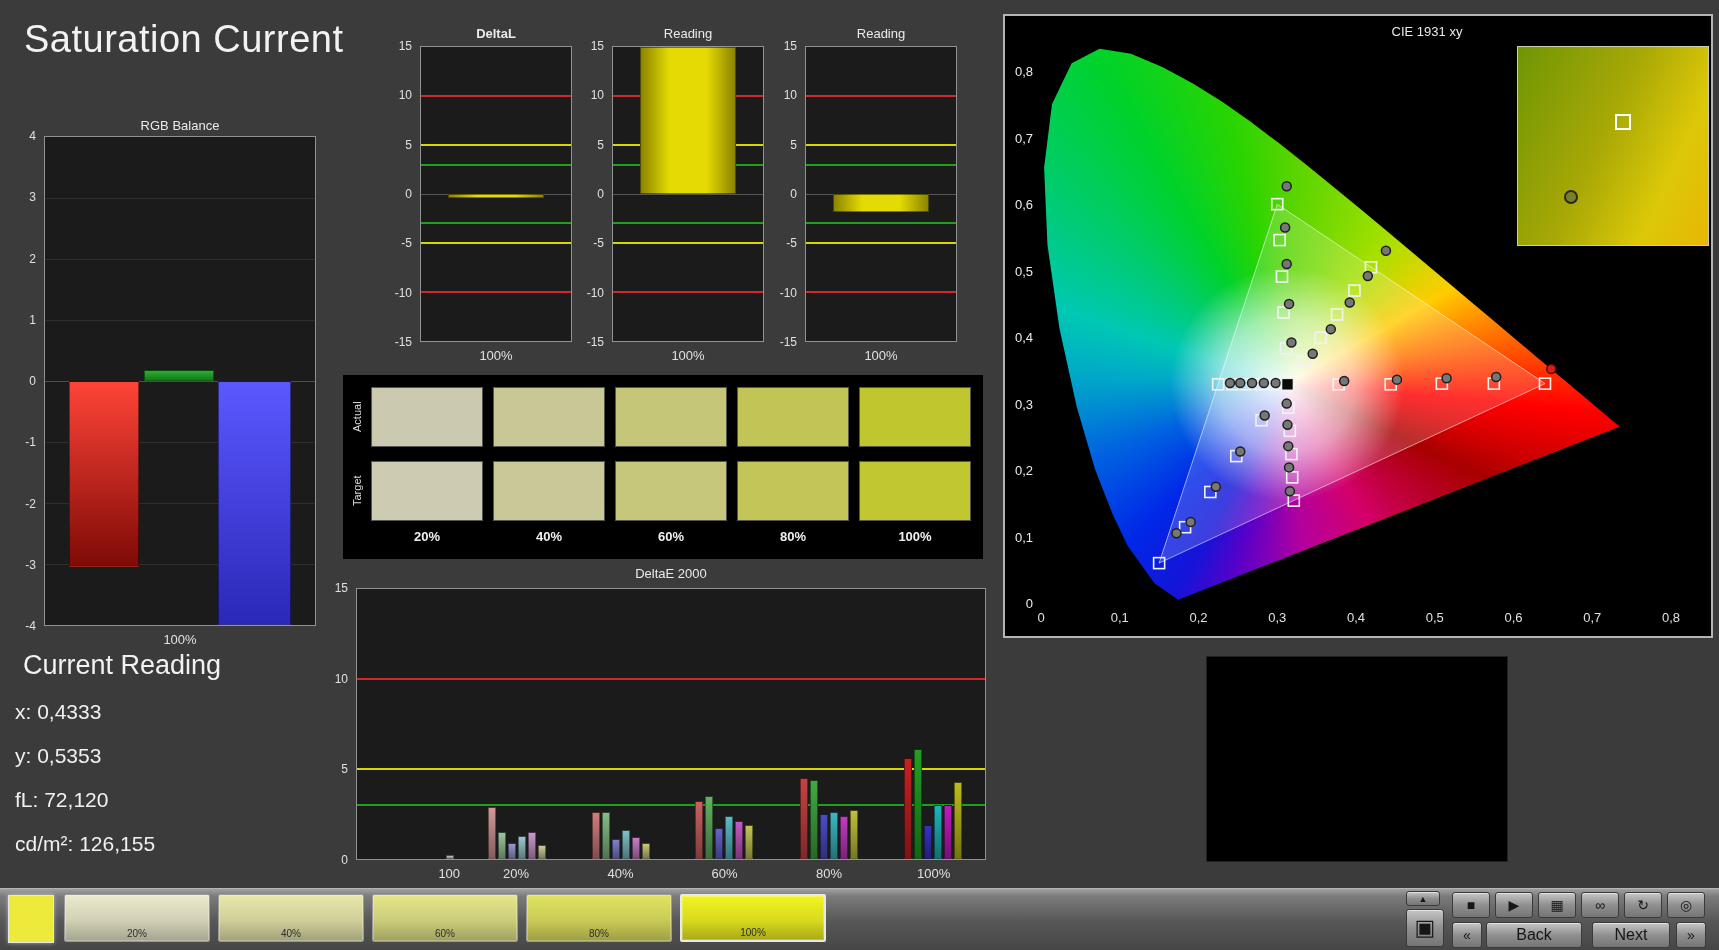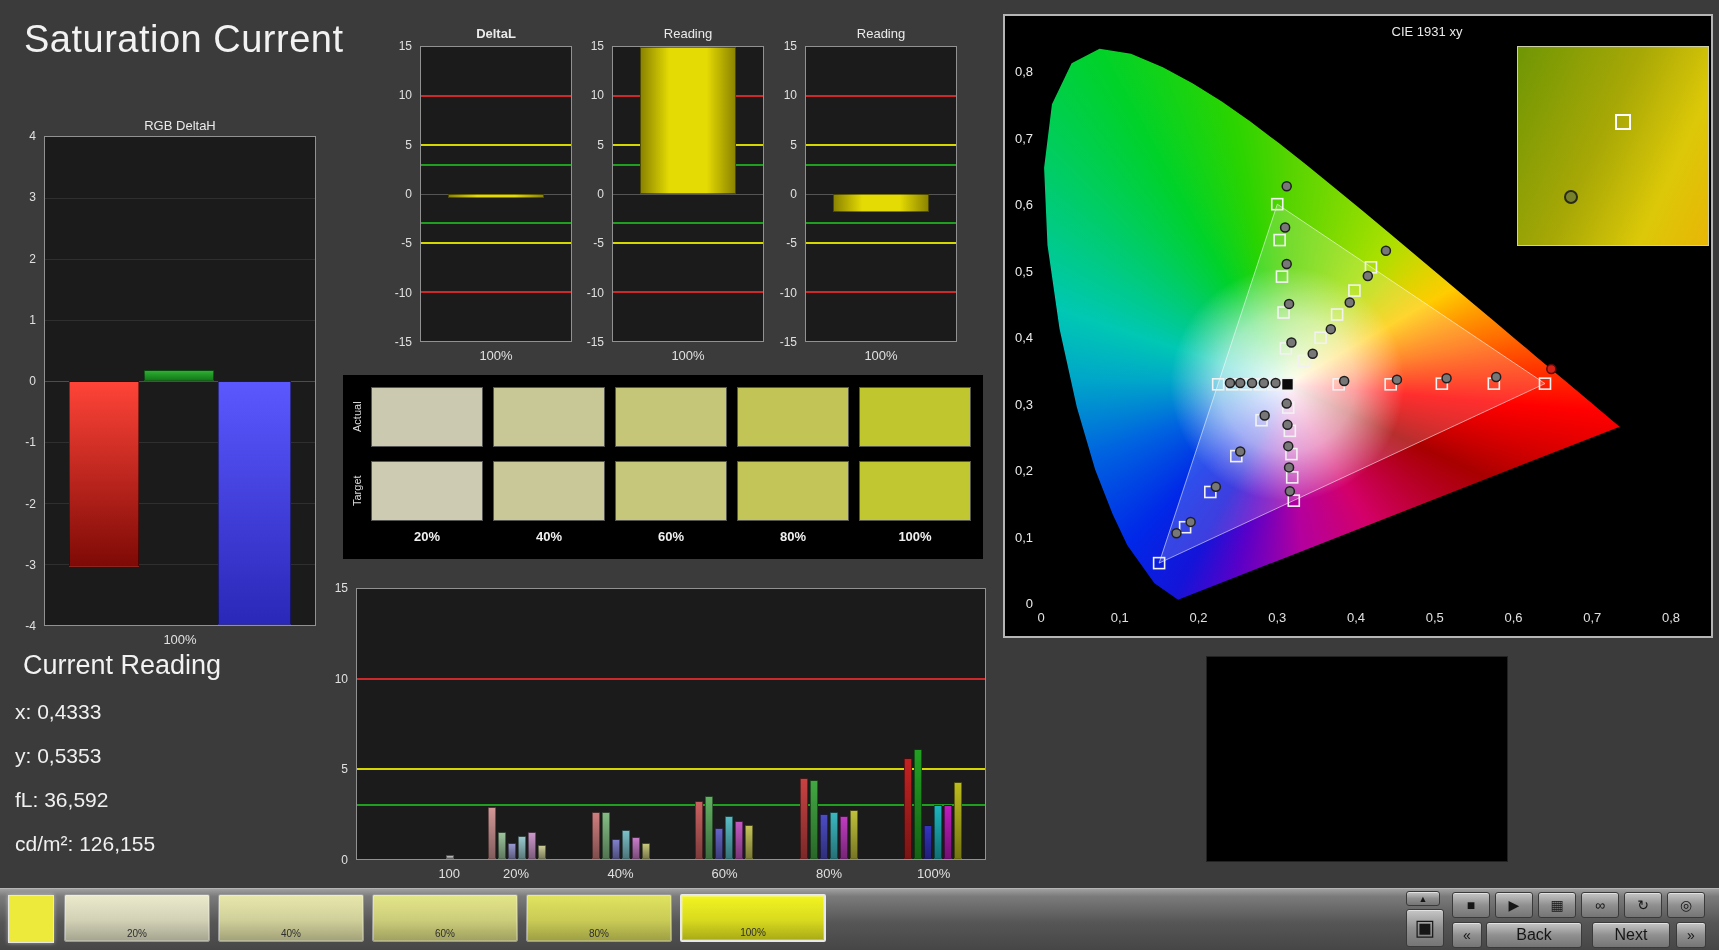--- a/index.html
+++ b/index.html
@@ -51,21 +51,21 @@
     border-radius:3px;color:#161616;display:flex;align-items:center;justify-content:center;font-size:14px;
     box-shadow:inset 0 1px 0 rgba(255,255,255,.5)}
   .tb-text{font-size:16px}
 </style>
 </head>
 <body>
 
 <div class="page-title">Saturation Current</div>
 
 <div class="chart" style="left:10px;top:108px;width:330px;height:548px;">
-  <div class="chart-title" style="left:34px;top:10px;width:272px;">RGB DeltaH</div>
+  <div class="chart-title" style="left:34px;top:10px;width:272px;">RGB Balance</div>
   <div class="plot" id="rgbPlot" style="left:34px;top:28px;width:272px;height:490px;">
       <div class="gridline" style="top: 12.5%;"></div>
       <div class="gridline" style="top: 25%;"></div>
       <div class="gridline" style="top: 37.5%;"></div>
       <div class="gridline" style="top: 50%; background: rgb(77, 77, 77);"></div>
       <div class="gridline" style="top: 62.5%;"></div>
       <div class="gridline" style="top: 75%;"></div>
       <div class="gridline" style="top: 87.5%;"></div>
       <div class="vbar" style="left: 9%; width: 26%; top: 50%; height: 38.125%; background: linear-gradient(rgb(255, 68, 56), rgb(126, 10, 6));"></div>
       <div class="vbar" style="left: 36.5%; width: 26%; top: 47.75%; height: 2.25%; background: linear-gradient(rgb(47, 174, 51), rgb(17, 122, 23));"></div>
@@ -169,20 +169,21 @@
     <div class="swatch-cell" style="left: 394px; top: 86px; width: 112px; height: 60px; background: rgb(195, 197, 88);"></div>
     <div class="swatch-cell" style="left: 516px; top: 86px; width: 112px; height: 60px; background: rgb(193, 199, 49);"></div>
     <div class="swatch-col-label" style="left: 28px; top: 154px; width: 112px;">20%</div>
     <div class="swatch-col-label" style="left: 150px; top: 154px; width: 112px;">40%</div>
     <div class="swatch-col-label" style="left: 272px; top: 154px; width: 112px;">60%</div>
     <div class="swatch-col-label" style="left: 394px; top: 154px; width: 112px;">80%</div>
     <div class="swatch-col-label" style="left: 516px; top: 154px; width: 112px;">100%</div>
   </div>
 
 <div class="chart" style="left:320px;top:566px;width:680px;height:314px;">
+  <div class="chart-title" style="left:36px;top:0;width:630px;">DeltaE 2000</div>
   <div class="plot" id="dePlot" style="left:36px;top:22px;width:630px;height:272px;">
       <div class="refline" style="top: calc(33.3333% - 1px); background: rgb(204, 42, 42);"></div>
       <div class="refline" style="top: calc(66.6667% - 1px); background: rgb(214, 214, 0);"></div>
       <div class="refline" style="top: calc(80% - 1px); background: rgb(31, 158, 31);"></div>
       <div class="vbar" style="width: 8px; left: calc(14.8% - 4px); bottom: 0px; height: 1.33333%; background: linear-gradient(rgb(200, 200, 200), rgb(124, 124, 124));"></div>
       <div class="vbar" style="width: 8px; left: calc(25.4% - 29px); bottom: 0px; height: 19.3333%; background: linear-gradient(rgb(212, 152, 152), rgb(131, 94, 94));"></div>
       <div class="vbar" style="width: 8px; left: calc(25.4% - 19px); bottom: 0px; height: 10%; background: linear-gradient(rgb(156, 196, 156), rgb(97, 122, 97));"></div>
       <div class="vbar" style="width: 8px; left: calc(25.4% - 9px); bottom: 0px; height: 6%; background: linear-gradient(rgb(152, 152, 208), rgb(94, 94, 129));"></div>
       <div class="vbar" style="width: 8px; left: calc(25.4% + 1px); bottom: 0px; height: 8.66667%; background: linear-gradient(rgb(152, 200, 204), rgb(94, 124, 126));"></div>
       <div class="vbar" style="width: 8px; left: calc(25.4% + 11px); bottom: 0px; height: 10%; background: linear-gradient(rgb(204, 152, 204), rgb(126, 94, 126));"></div>
@@ -320,21 +321,21 @@
   <div class="cie-inset" id="cieInset" style="left:512px;top:30px;width:192px;height:200px;">
       <div class="inset-square" style="left: calc(55% - 8px); top: calc(38% - 8px);"></div>
       <div class="inset-circle" style="left: calc(28% - 7px); top: calc(76% - 7px);"></div>
     </div>
 </div>
 
 <div class="abs" style="left:15px;top:650px;width:300px;height:230px;">
   <div class="reading-title" style="left:8px;top:0;">Current Reading</div>
   <div class="reading-line" style="left:0;top:50px;">x: 0,4333</div>
   <div class="reading-line" style="left:0;top:94px;">y: 0,5353</div>
-  <div class="reading-line" style="left:0;top:138px;">fL: 36,592</div>
+  <div class="reading-line" style="left:0;top:138px;">fL: 72,120</div>
   <div class="reading-line" style="left:0;top:182px;">cd/m²: 126,155</div>
 </div>
 
 <div class="pattern-window" id="patternWindow" style="left: 1206px; top: 656px; width: 302px; height: 206px; background: rgb(0, 0, 0);"></div>
 
 <div class="taskbar" id="taskbar" style="top:888px;height:62px;">
   <div class="tb-current" id="tbCurrent" style="left: 8px; top: 6px; width: 46px; height: 48px; background: rgb(238, 234, 60);"></div>
   <div class="abs" id="tbSwatches" style="left:0;top:0;width:900px;height:62px;">
       <div class="tb-swatch" style="left: 64px; top: 5px; width: 146px; height: 48px; background: linear-gradient(rgb(235, 234, 204), rgb(210, 209, 182) 55%, rgb(164, 163, 142));">
         <div class="tb-swatch-label">20%</div>

